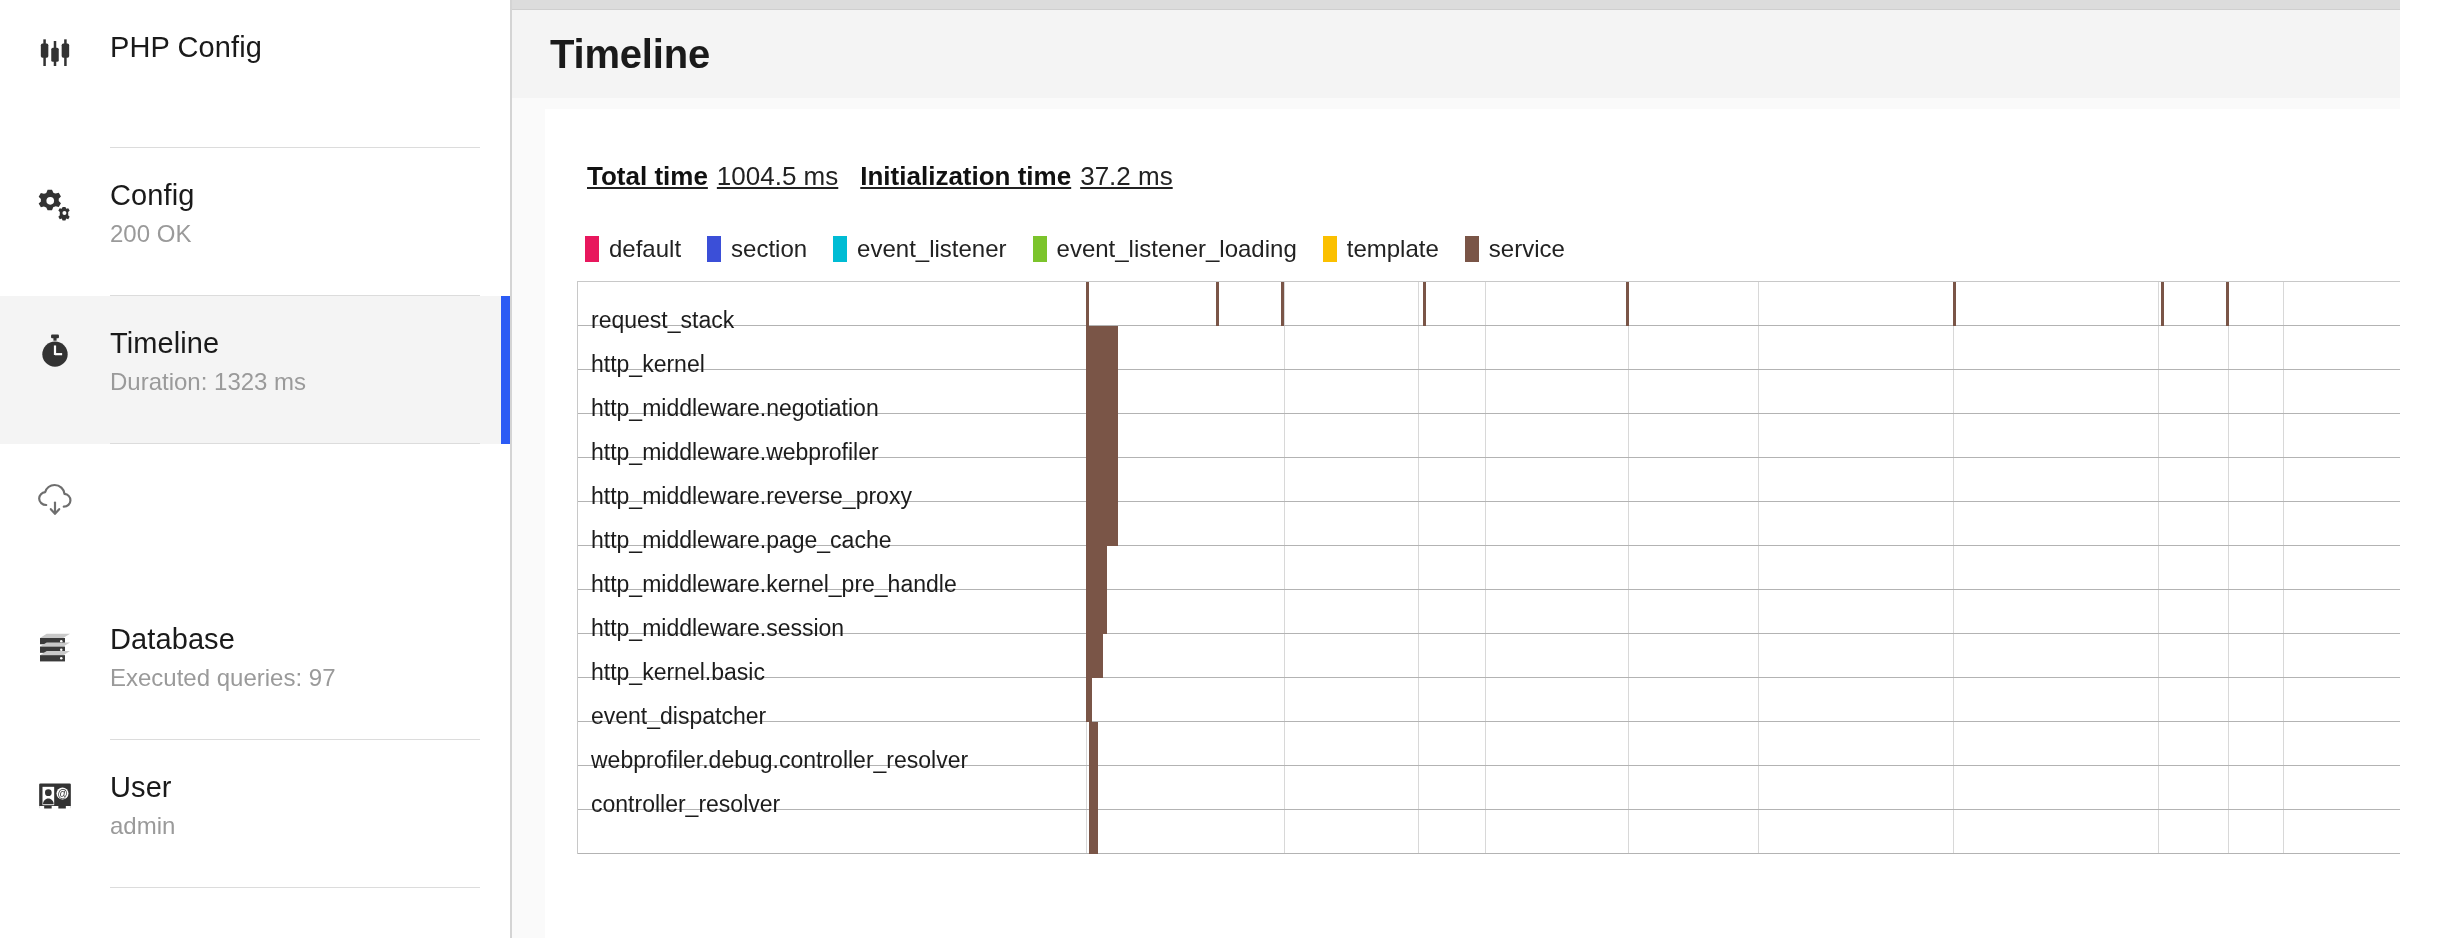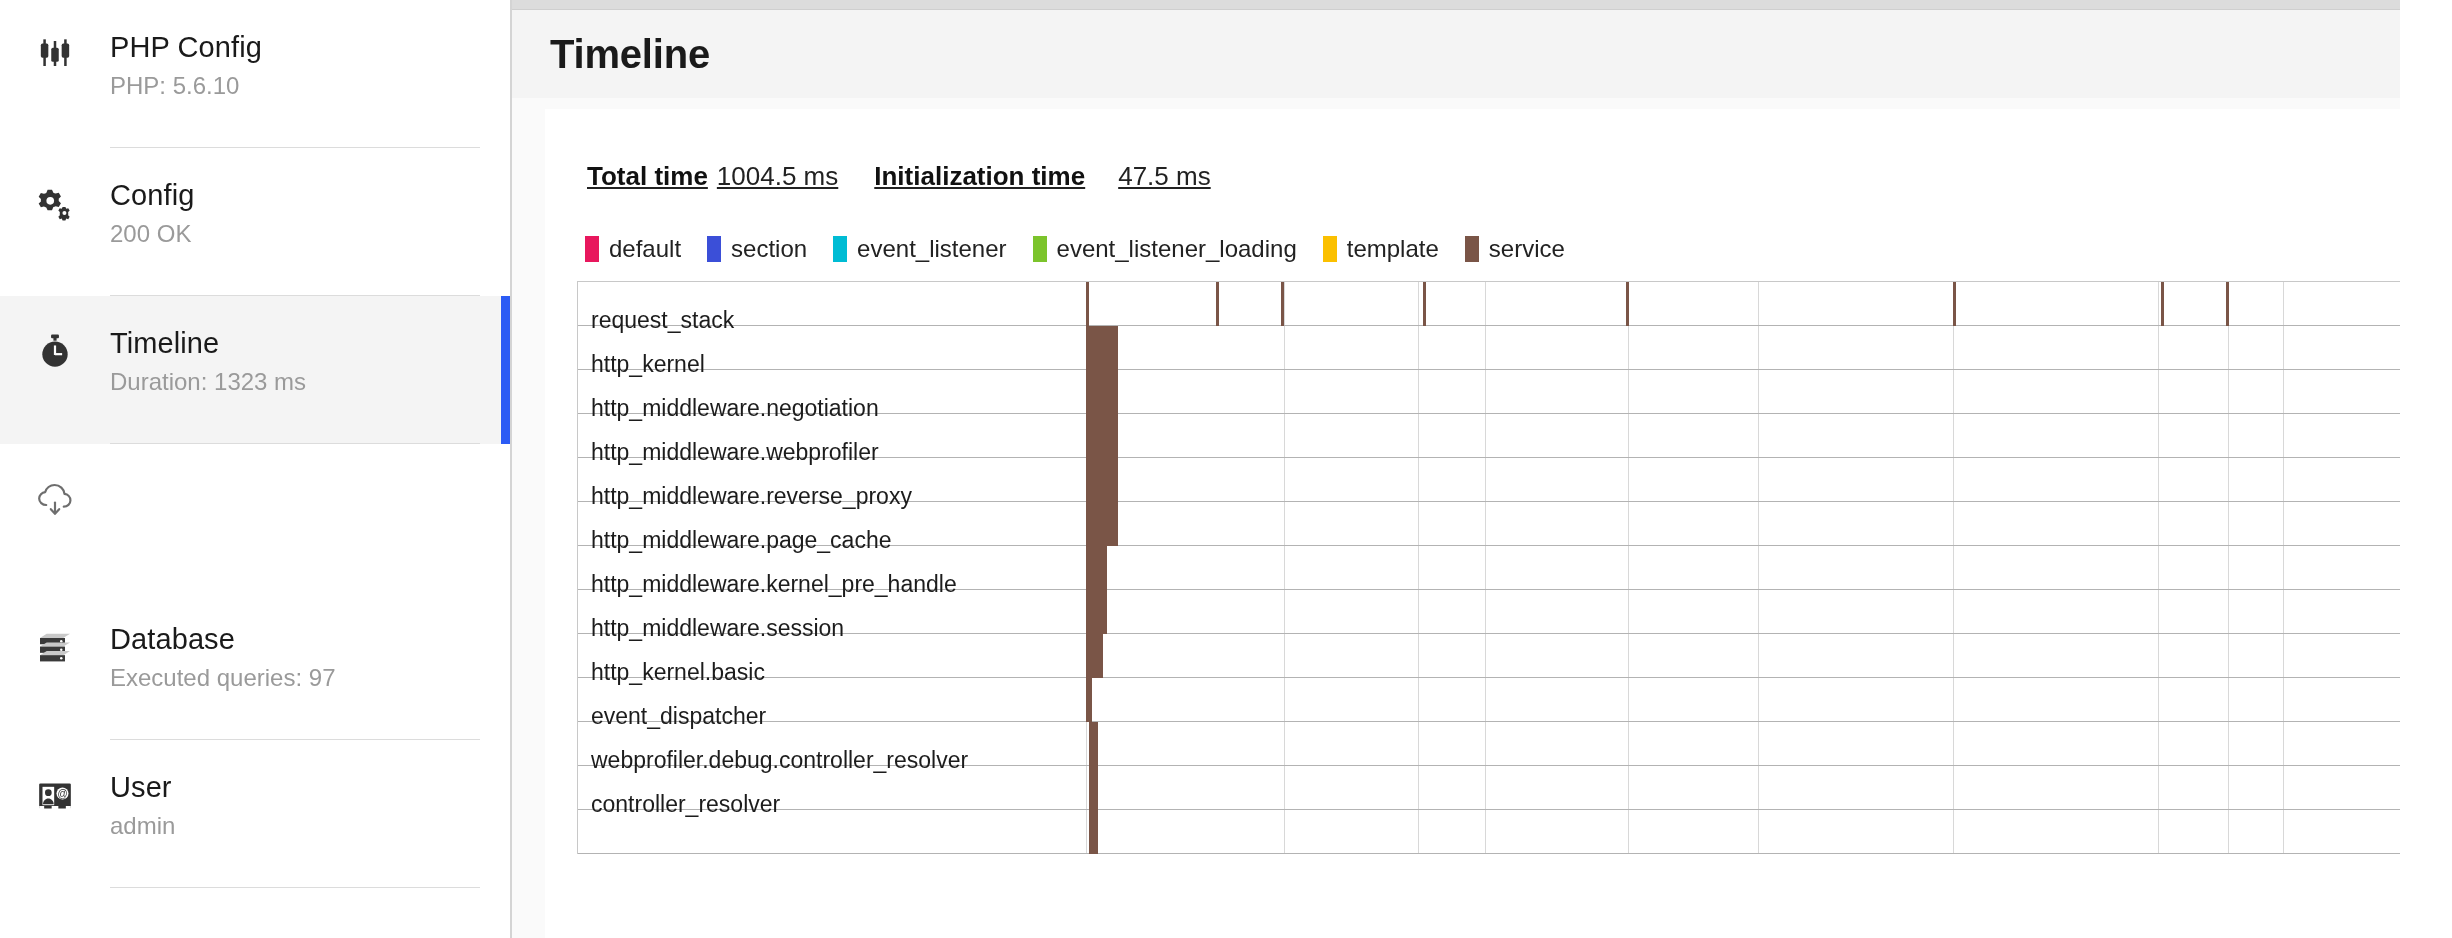--- a/index.html
+++ b/index.html
@@ -125,21 +125,21 @@
 
   .summary {
     padding: 52px 0 0 42px;
     font-size: 26px;
     line-height: 30px;
     color: #222;
     display: flex;
     align-items: baseline;
   }
   .summary .metric { display: flex; align-items: baseline; text-decoration: underline; }
-  .summary .metric + .metric { margin-left: 36px; gap: 24px; }
+  .summary .metric + .metric { margin-left: 22px; }
   .summary .m-label { font-weight: 700; color: #111; }
   .summary .m-value { font-weight: 400; color: #222; margin-left: 9px; }
 
   .legend {
     display: flex;
     align-items: center;
     padding: 44px 0 0 40px;
     font-size: 24px;
     line-height: 28px;
     color: #222;
@@ -218,21 +218,20 @@
               <rect x="19.5" y="14" width="9" height="17" rx="2"></rect>
               <rect x="22.5" y="6" width="3" height="9"></rect>
               <rect x="22.5" y="30" width="3" height="6"></rect>
               <rect x="32" y="9" width="9" height="17" rx="2"></rect>
               <rect x="35" y="4" width="3" height="6"></rect>
               <rect x="35" y="25" width="3" height="11"></rect>
             </svg>
           </div>
           <div class="nav-body">
             <div class="nav-title">PHP Config</div>
-            <div class="nav-sub">PHP: 5.6.10</div>
             <div class="nav-sep"></div>
           </div>
         </div>
         <div class="nav-item">
           <div class="nav-icon">
             <svg width="40" height="40" viewBox="0 0 48 48" fill="#333">
               <path d="M20 6l2 4.2a12 12 0 013.4 1.4l4.5-1.3 3.2 5.5-3.3 3.2a12 12 0 010 3.6l3.3 3.2-3.2 5.5-4.5-1.3a12 12 0 01-3.4 1.4L20 36h-6.4l-2-4.2a12 12 0 01-3.4-1.4L3.7 31.7.5 26.2l3.3-3.2a12 12 0 010-3.6L.5 16.2l3.2-5.5 4.5 1.3A12 12 0 0111.6 10.6L13.6 6z" transform="translate(4,2) scale(0.82)"></path>
               <circle cx="18.3" cy="20.2" r="4.6" fill="#fff"></circle>
               <path d="M37 29l1 2.2 2.4-.7 1.7 2.9-1.8 1.7.1 2-.1 2 1.8 1.7-1.7 2.9-2.4-.7-1 2.2h-3.4l-1-2.2-2.4.7-1.7-2.9 1.8-1.7-.1-2 .1-2-1.8-1.7 1.7-2.9 2.4.7 1-2.2z" transform="translate(-0.5,-1.5) scale(1)"></path>
               <circle cx="35.3" cy="34.8" r="2.4" fill="#fff"></circle>
@@ -322,21 +321,21 @@
 
     <div class="panel">
 
       <div class="summary" id="summary-metrics">
           <div class="metric">
             <span class="m-label">Total time</span>
             <span class="m-value">1004.5 ms</span>
           </div>
           <div class="metric">
             <span class="m-label">Initialization time</span>
-            <span class="m-value">47.5 ms</span>
+            <span class="m-value">37.2 ms</span>
           </div>
         </div>
 
       <div class="legend" id="legend">
           <div class="legend-item">
             <span class="legend-swatch" style="background: rgb(232, 23, 93);"></span>
             <span class="legend-label">default</span>
           </div>
           <div class="legend-item">
             <span class="legend-swatch" style="background: rgb(59, 79, 216);"></span>

